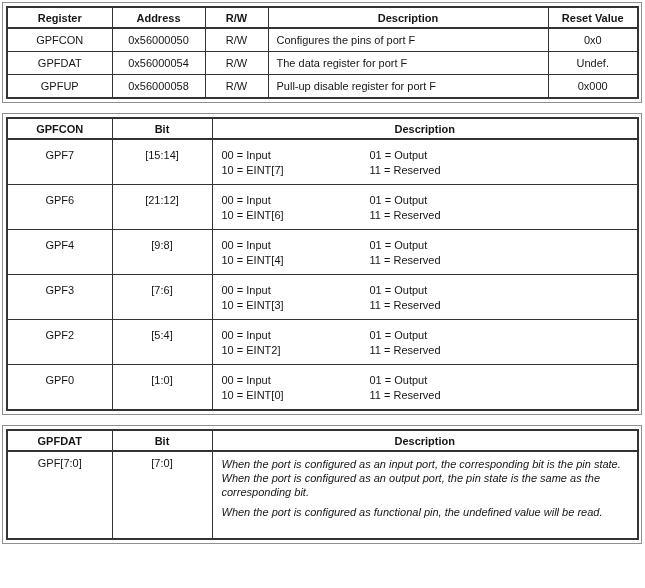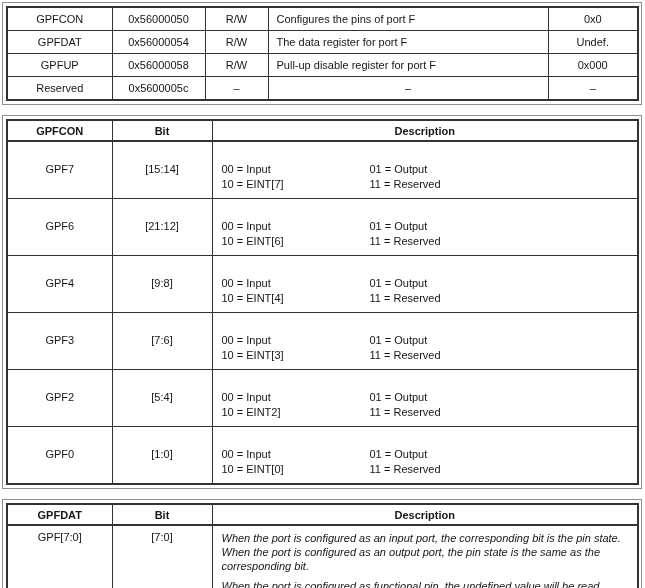--- a/index.html
+++ b/index.html
@@ -35,21 +35,21 @@
     font-weight:bold;
     font-size:11px;
     height:19px;
     border-bottom:2px solid #333;
   }
   
   .t1 td{height:22px;}
   .t1 td.desc{text-align:left;padding-left:8px;}
   .t1 td.desc.center{text-align:center;padding-left:0;}
   
-  .t2 td{height:36px;vertical-align:top;padding-top:20px;line-height:14px;}
+  .t2 td{height:36px;vertical-align:top;padding-top:8px;line-height:14px;}
   .t2 td.desc{text-align:left;padding-left:9px;padding-right:4px;margin-left:40px;}
   .opts{
     display:grid;
     grid-template-columns:148px 1fr;
     grid-auto-rows:15px;
     line-height:15px;
   }
   
   .t3 td{vertical-align:top;padding-top:5px;}
   .t3 td.desc{
@@ -66,47 +66,47 @@
 <div class="tablebox first">
   <table class="t1">
     <colgroup>
       <col style="width:105px">
         <col style="width:93px">
         <col style="width:63px">
         <col style="width:280px">
         <col style="width:90px">
     </colgroup>
     <tbody>
+        <tr>
+      <th>Register</th>
+      <th>Address</th>
+      <th>R/W</th>
+      <th>Description</th>
+      <th>Reset Value</th>
+    </tr>
     <tr>
       <td>GPFCON</td>
       <td>0x56000050</td>
       <td>R/W</td>
       <td class="desc">Configures the pins of port F</td>
       <td>0x0</td>
     </tr>
     <tr>
       <td>GPFDAT</td>
       <td>0x56000054</td>
       <td>R/W</td>
       <td class="desc">The data register for port F</td>
       <td>Undef.</td>
     </tr>
     <tr>
       <td>GPFUP</td>
       <td>0x56000058</td>
       <td>R/W</td>
       <td class="desc">Pull-up disable register for port F</td>
       <td>0x000</td>
-    </tr>
-    <tr>
-      <td>Reserved</td>
-      <td>0x5600005c</td>
-      <td>–</td>
-      <td class="desc center">–</td>
-      <td>–</td>
     </tr>
   </tbody>
     </table>
 </div>
 
 <div class="tablebox">
   <table class="t2">
     <colgroup>
       <col style="width:105px">
         <col style="width:100px">

